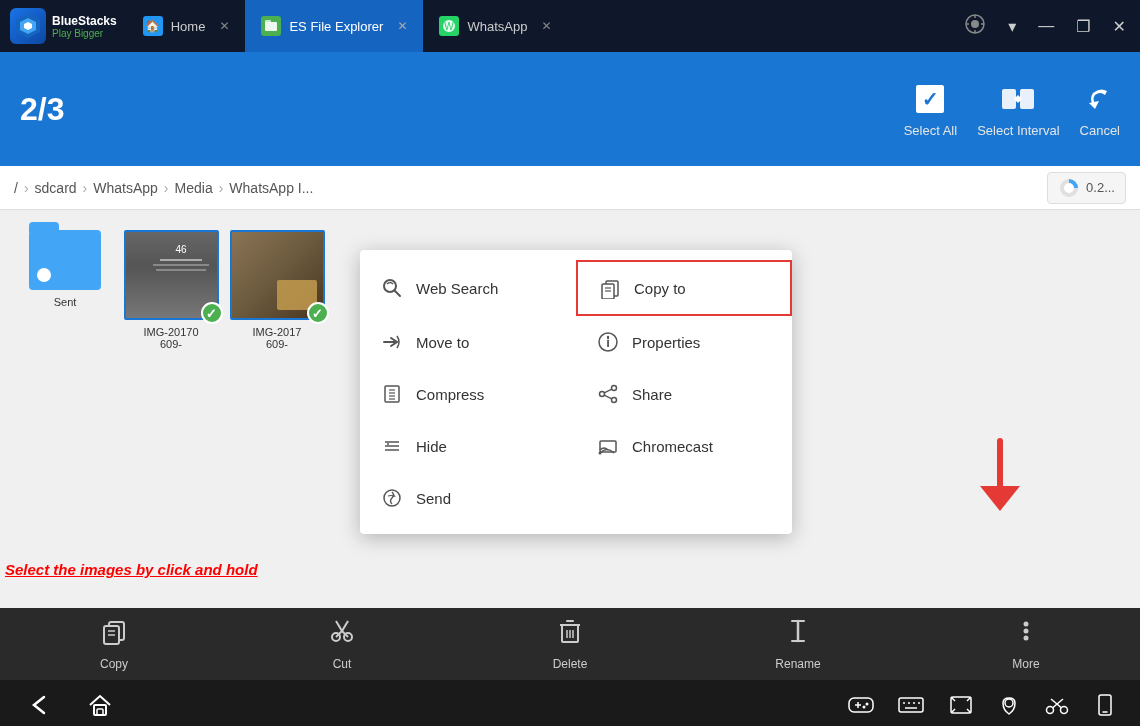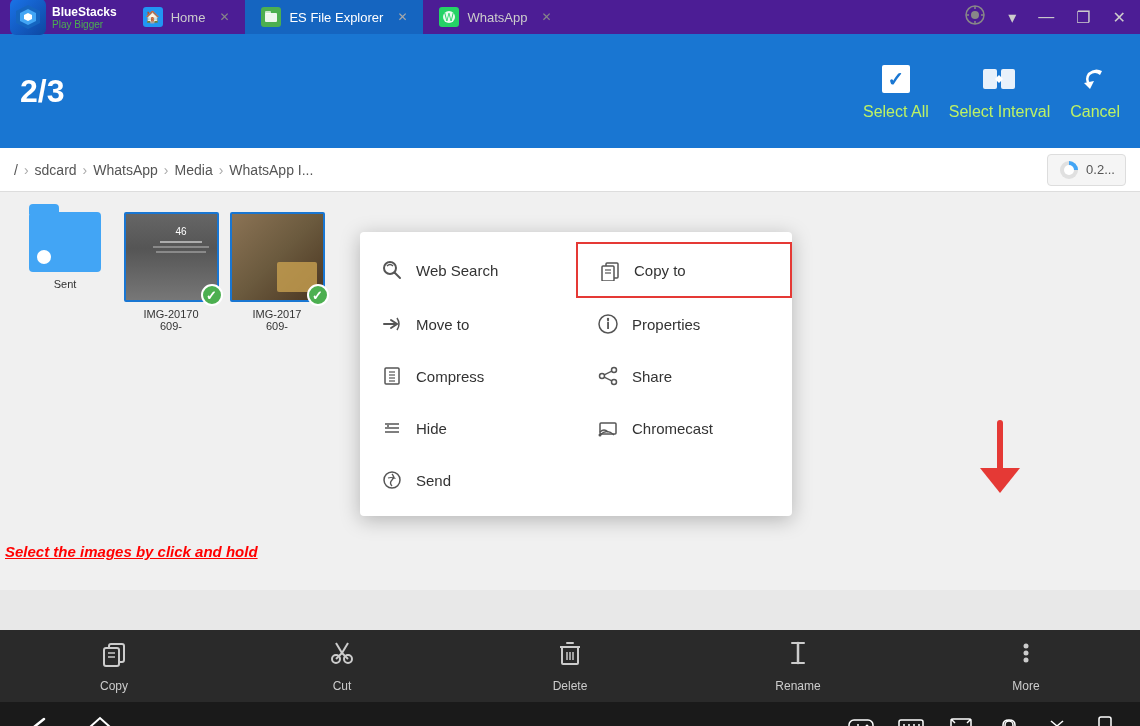--- a/index.html
+++ b/index.html
@@ -1,21 +1,21 @@
 <!DOCTYPE html>
 <html><head>
   <meta charset="utf-8">
   <style>
     * { box-sizing: border-box; margin: 0; padding: 0; }
     body { width: 1140px; height: 726px; overflow: hidden; font-family: Arial, sans-serif; background: #e8e8e8; }
 
     
     .titlebar {
-      height: 34px;
-      background: #4c1d95;
+      height: 52px;
+      background: #0f172a;
       display: flex;
       align-items: center;
       position: relative;
     }
     .titlebar-logo {
       display: flex;
       align-items: center;
       padding: 0 10px;
       gap: 6px;
     }
@@ -115,22 +115,22 @@
       justify-content: center;
       border-radius: 2px;
     }
     .checkbox-icon::after {
       content: '✓';
       color: #1976d2;
       font-size: 20px;
       font-weight: bold;
     }
     .action-label {
-      font-size: 16px;
-      color: #bef264;
+      font-size: 13px;
+      color: #e5e5e5;
     }
 
     
     .breadcrumb {
       height: 44px;
       background: white;
       display: flex;
       align-items: center;
       padding: 0 14px;
       gap: 6px;
@@ -304,21 +304,20 @@
       color: #555;
       font-size: 16px;
     }
 
     
     .bottom-toolbar {
       height: 72px;
       background: #2a2a2a;
       display: flex;
       align-items: center;
-      margin-top: 40px;
     }
     .toolbar-item {
       flex: 1;
       display: flex;
       flex-direction: column;
       align-items: center;
       justify-content: center;
       gap: 6px;
       cursor: pointer;
       color: #ccc;

